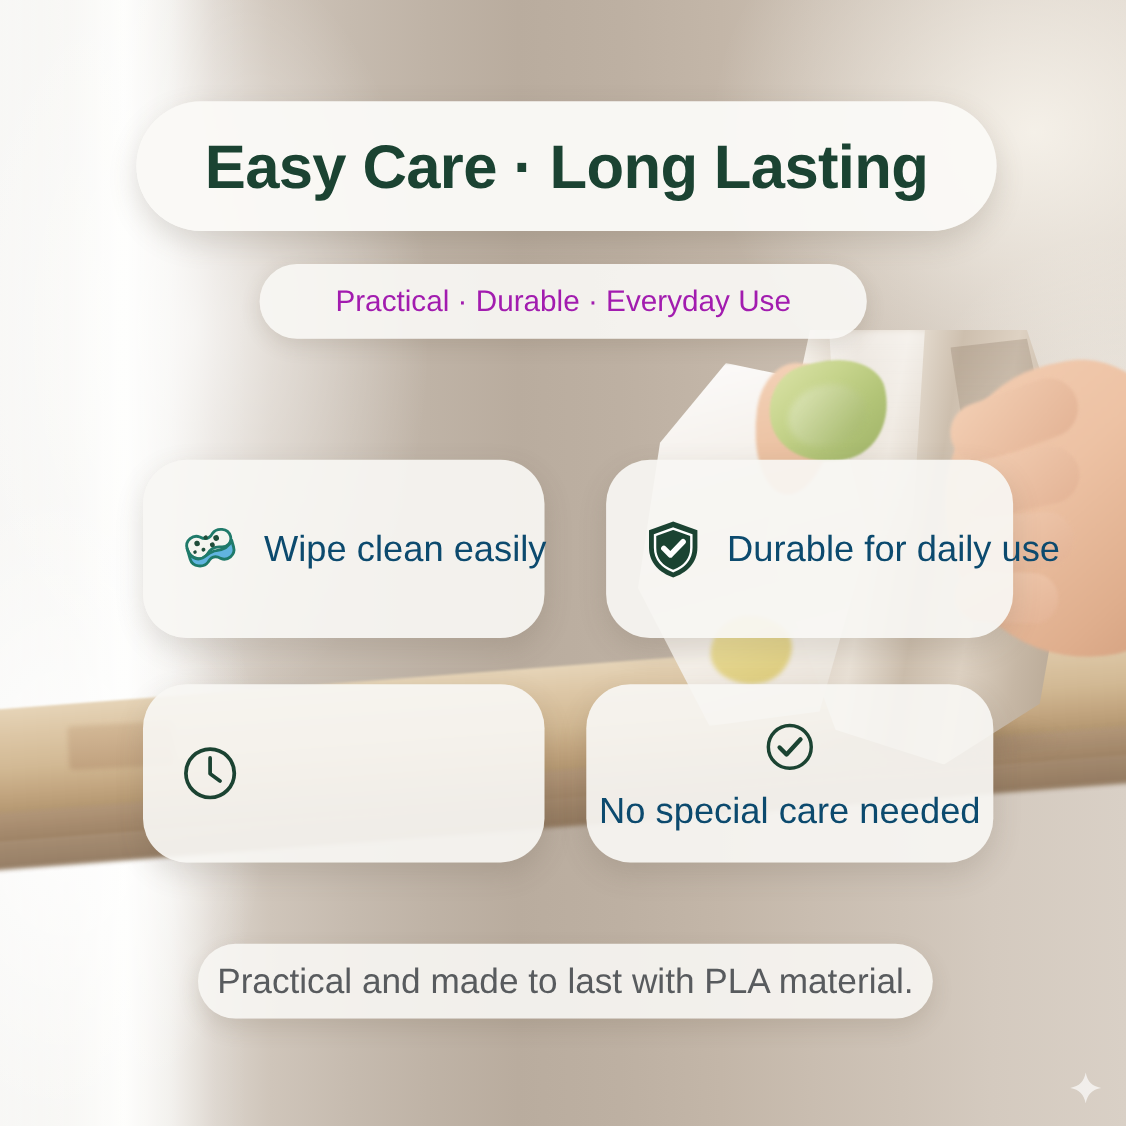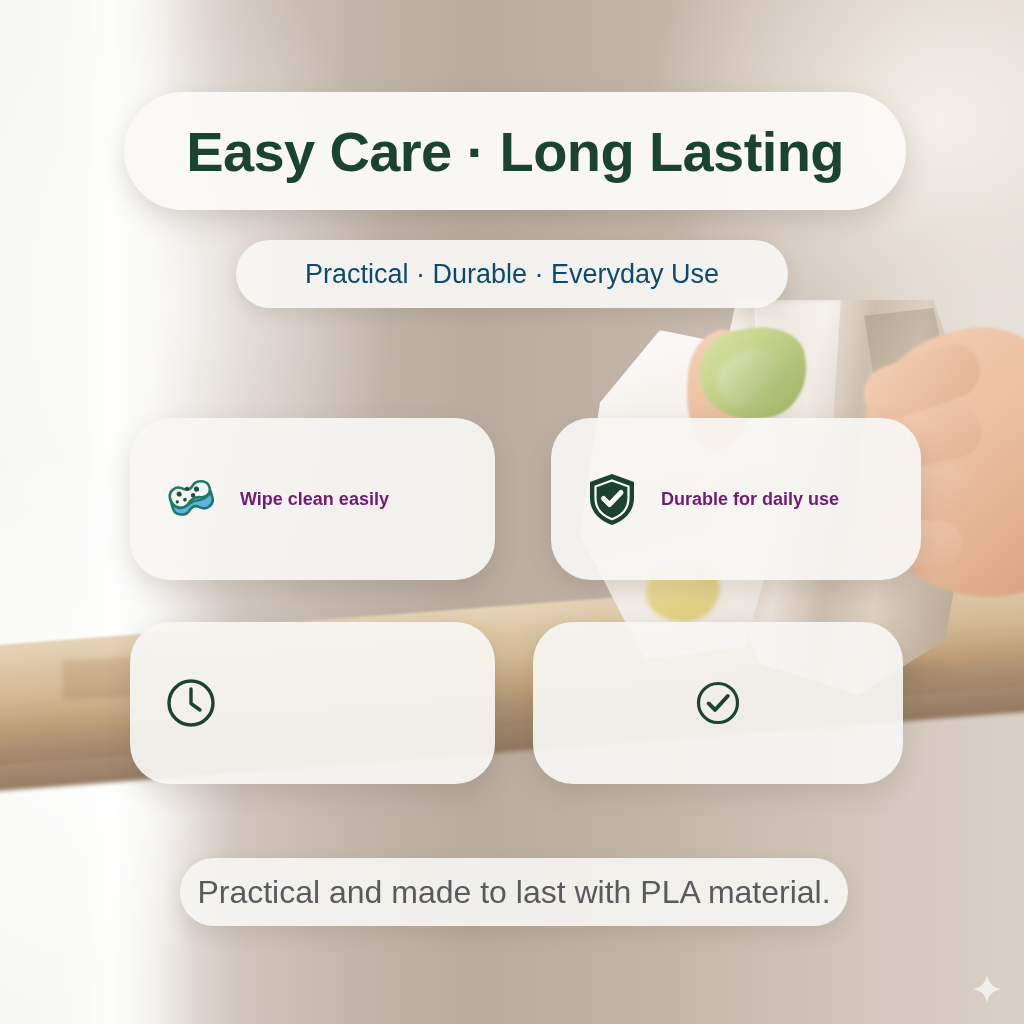--- a/index.html
+++ b/index.html
@@ -229,21 +229,21 @@
     left: 236px; top: 240px;
     width: 552px; height: 68px;
     background: rgba(247,246,243,0.93);
     border-radius: 34px;
     box-shadow: 0 6px 18px rgba(90,75,60,.14);
     display: flex; align-items: center; justify-content: center;
   }
   .subtitle-pill .subtitle-text {
     font-size: 27px;
     font-weight: 400;
-    color: #0c4a6e;
+    color: #a21caf;
     white-space: nowrap;
   }
 
   .feature-card {
     position: absolute;
     background: rgba(247,246,243,0.92);
     border-radius: 40px;
     box-shadow: 0 10px 26px rgba(90,75,60,.16);
     display: flex;
     align-items: center;
@@ -251,23 +251,23 @@
   }
   .feature-card.row { flex-direction: row; gap: 20px; padding: 0 26px 0 32px; }
   .feature-card.stack { flex-direction: column; justify-content: center; gap: 10px; padding: 0 20px; }
 
   .card-1 { left: 130px; top: 418px; width: 365px; height: 162px; }
   .card-2 { left: 533px; top: 418px; width: 370px; height: 162px; margin-left: 18px; }
   .card-3 { left: 130px; top: 622px; width: 365px; height: 162px; }
   .card-4 { left: 533px; top: 622px; width: 370px; height: 162px; }
 
   .card-label {
-    font-size: 18px;
-    font-weight: 700;
-    color: #701a75;
+    font-size: 33px;
+    font-weight: 400;
+    color: #0c4a6e;
     white-space: nowrap;
   }
   .icon-box {
     flex: 0 0 auto;
     width: 58px; height: 58px;
     display: flex; align-items: center; justify-content: center;
   }
 
   .footer-pill {
     position: absolute;
@@ -374,20 +374,21 @@
     </div>
   </div>
 
   <div class="feature-card stack card-4">
     <div class="icon-box">
       <svg width="52" height="52" viewBox="0 0 56 56" aria-hidden="true">
         <circle cx="28" cy="28" r="21" fill="none" stroke="#1b4332" stroke-width="3.4"></circle>
         <path d="M18 28.5 L24.8 35.5 L38.5 20.5" fill="none" stroke="#1b4332" stroke-width="4.2" stroke-linecap="round" stroke-linejoin="round"></path>
       </svg>
     </div>
+    <div class="card-label">No special care needed</div>
   </div>
 
   <div class="footer-pill">
     <div class="footer-text">Practical and made to last with PLA material.</div>
   </div>
 
   <div class="sparkle">
     <svg width="30" height="30" viewBox="0 0 30 30" aria-hidden="true">
       <path d="M15 1 C16.6 9.3, 20.7 13.4, 29 15 C20.7 16.6, 16.6 20.7, 15 29
                C13.4 20.7, 9.3 16.6, 1 15 C9.3 13.4, 13.4 9.3, 15 1 Z" fill="rgba(255,255,255,0.78)"></path>

